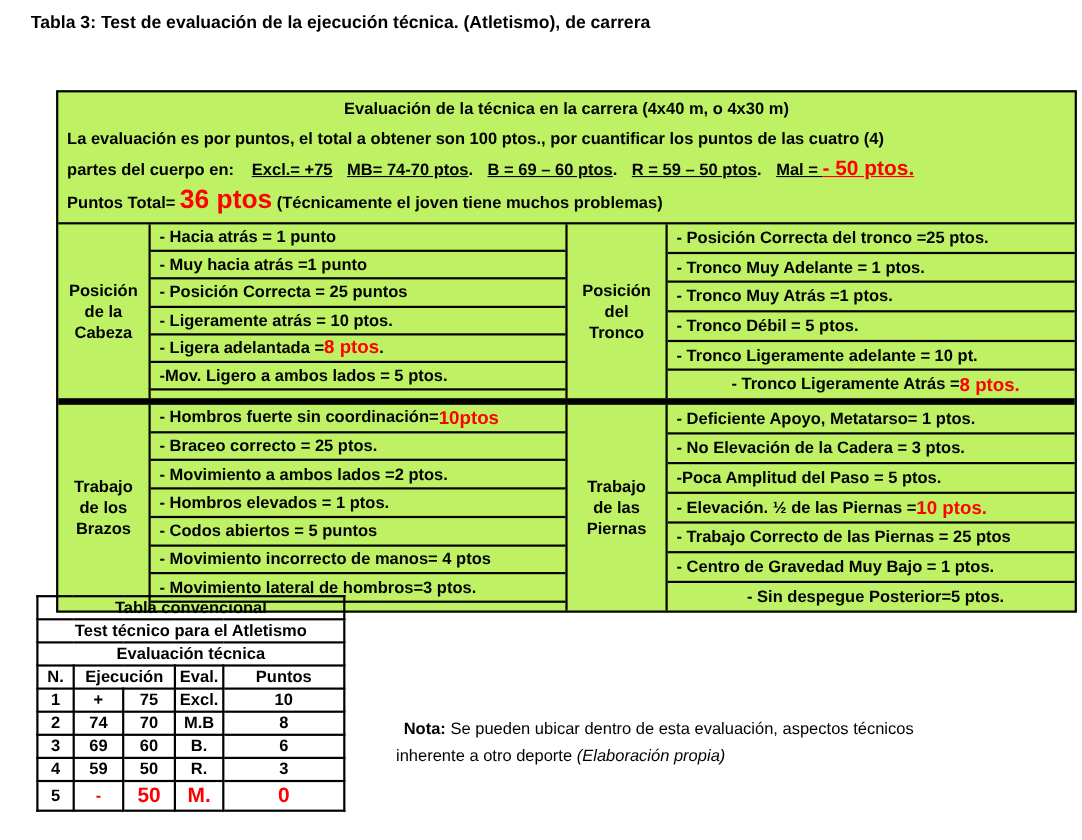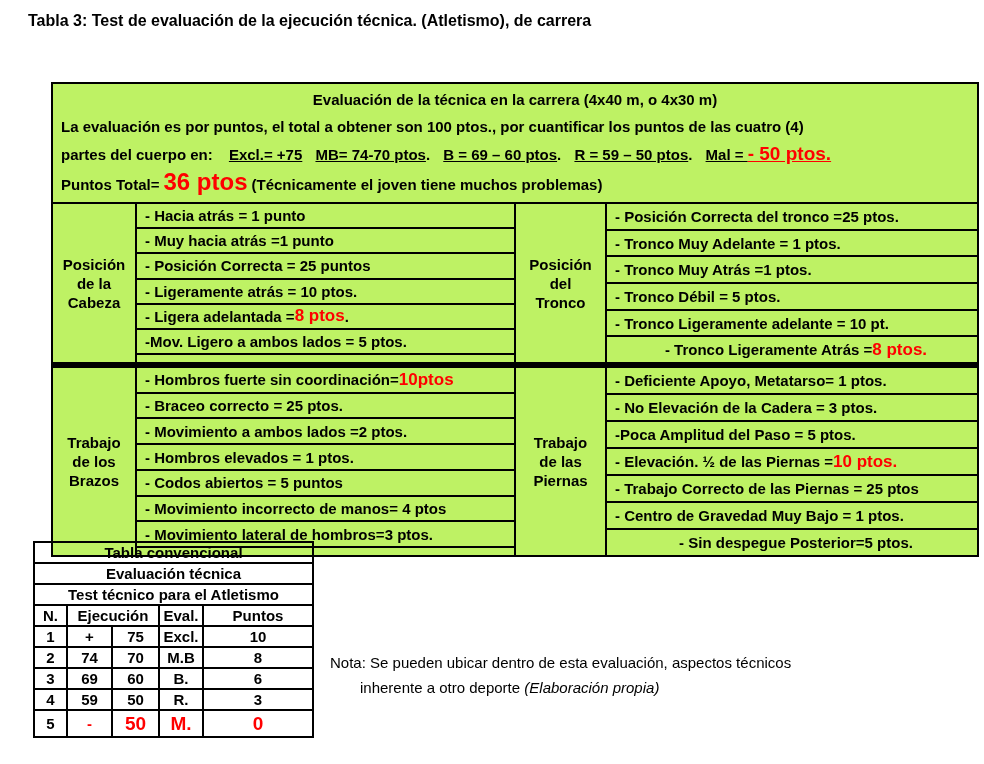--- a/index.html
+++ b/index.html
@@ -55,21 +55,21 @@
     font-size: 15px; font-weight: bold; text-align: center;
   }
   .conv-table td { border: 2px solid #000; padding: 1px 2px; height: 21px; overflow: hidden; }
   .conv-table .trow td { height: 21px; }
   .conv-table .last-row td { height: 27px; }
   .conv-table .big { font-size: 19px; }
 
   
   .note { position: absolute; left: 330px; top: 650px; width: 620px;
           font-weight: normal; font-size: 15px; line-height: 25px; }
-  .note .b { font-weight: normal; }
+  .note .b { font-weight: bold; margin-left: 37px; }
   .note-l2 { padding-left: 30px; }
 </style>
 </head>
 <body>
 
 <div class="doc-title">Tabla 3: Test de evaluación de la ejecución técnica. (Atletismo), de carrera</div>
 
 <div class="main-table">
 
   <div class="mt-header">
@@ -213,24 +213,24 @@
       <col style="width:45px">
       <col style="width:47px">
       <col style="width:44px">
       <col style="width:110px">
   </colgroup>
   <tbody>
       <tr>
         <td colspan="5">Tabla convencional</td>
       </tr>
   <tr>
-        <td colspan="5">Evaluación técnica</td>
+        <td colspan="5">Test técnico para el Atletismo</td>
       </tr>
   <tr>
-        <td colspan="5">Test técnico para el Atletismo</td>
+        <td colspan="5">Evaluación técnica</td>
       </tr>
   <tr class="hdr">
     <td>N.</td>
     <td colspan="2">Ejecución</td>
     <td>Eval.</td>
     <td>Puntos</td>
   </tr>
   <tr class="trow">
     <td>1</td>
     <td>+</td>

